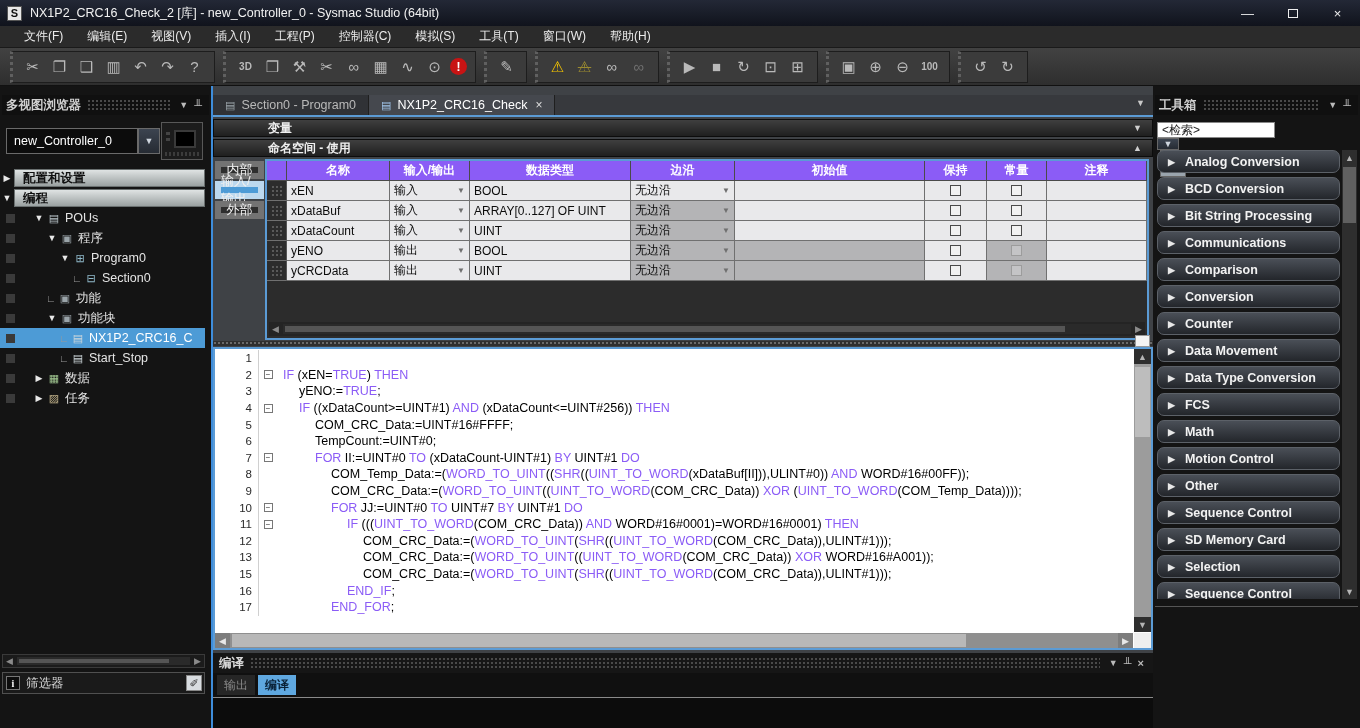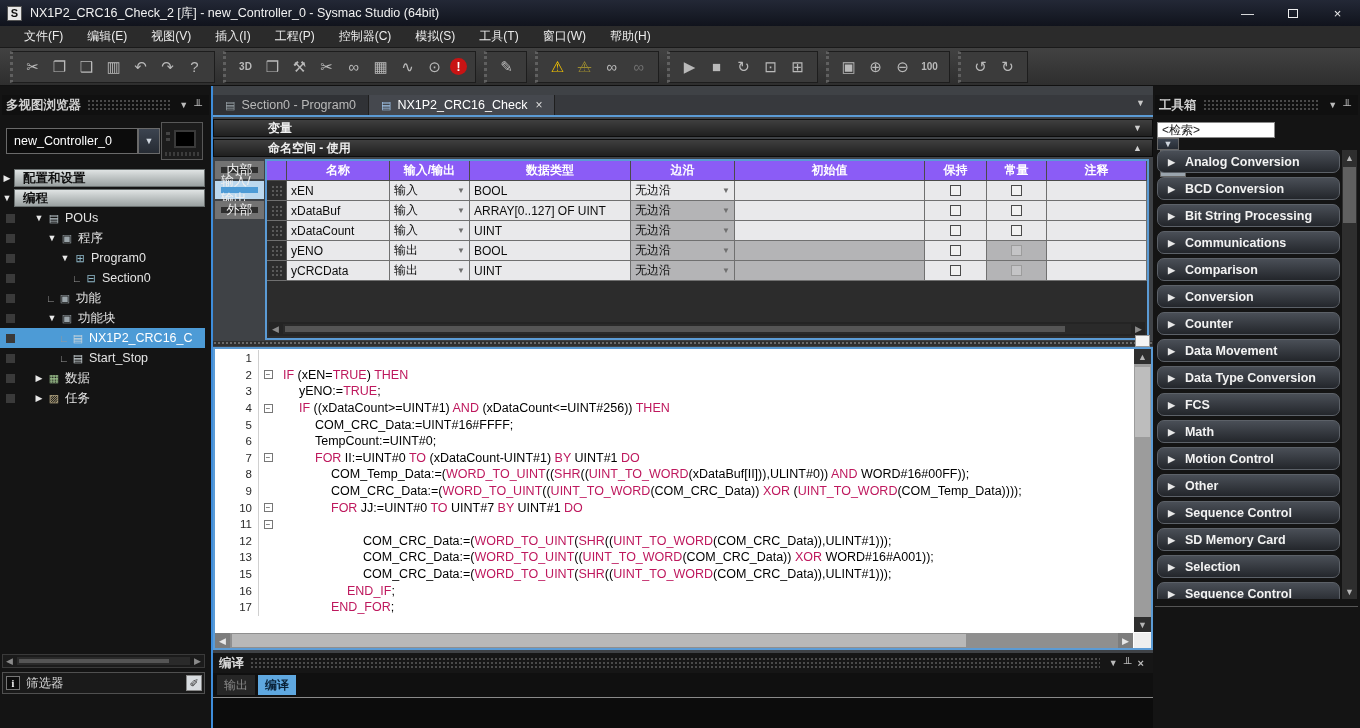--- a/index.html
+++ b/index.html
@@ -117,21 +117,21 @@
 
   
   #codepanel { position:absolute; left:0; top:261px; width:940px; height:303px; border:2px solid #5b9bd5; background:#fff; }
   #code-lines { position:absolute; left:0; top:1px; right:18px; bottom:16px; overflow:hidden; }
   .code-line { position:relative; height:16.6px; display:flex; align-items:center; font-size:12.5px; white-space:pre; }
   .ln { width:44px; text-align:right; padding-right:6px; color:#2a2a2a; font-size:11.5px; flex:0 0 auto;
     border-right:1px solid #d0d0d0; align-self:stretch; display:flex; align-items:center; justify-content:flex-end; }
   .fold { width:18px; flex:0 0 auto; display:flex; align-items:center; justify-content:center; }
   .foldbox { width:9px; height:9px; border:1px solid #777; font-size:8px; line-height:7px; text-align:center; color:#333; background:#fff; }
   .codetext { color:#000; }
-  .kw { color:#be185d; }
+  .kw { color:#8b5cf6; }
   #code-vscroll { position:absolute; right:0; top:0; width:17px; bottom:16px; background:#9c9c9c; }
   .vs-arrow { position:absolute; left:0; width:100%; height:15px; background:#2e2e2e; color:#b5b5b5; font-size:9px; display:flex; align-items:center; justify-content:center; }
   #code-vthumb { position:absolute; left:1px; right:1px; top:18px; height:70px; background:#bdbdbd; }
   #code-splitbox { position:absolute; right:1px; top:-14px; width:15px; height:12px; background:#f4f4f4; border:1px solid #999; }
   #code-hscroll { position:absolute; left:0; bottom:0; right:18px; height:15px; background:#8f8f8f; }
   .hs2-arrow { position:absolute; top:0; width:15px; height:100%; background:#7d7d7d; color:#e8e8e8; font-size:9px; display:flex; align-items:center; justify-content:center; }
   #code-hthumb { position:absolute; left:17px; top:1px; bottom:1px; width:80%; background:#b8b8b8; }
   #code-corner { position:absolute; right:0; bottom:0; width:17px; height:15px; background:#efefef; }
 
   
@@ -505,21 +505,21 @@
             <div class="code-line"><span class="ln">1</span><span class="fold"></span><span class="codetext" style="padding-left: 6px;"></span></div>
             <div class="code-line"><span class="ln">2</span><span class="fold"><span class="foldbox">−</span></span><span class="codetext" style="padding-left: 6px;"><span class="kw">IF</span><span> (xEN=</span><span class="kw">TRUE</span><span>) </span><span class="kw">THEN</span></span></div>
             <div class="code-line"><span class="ln">3</span><span class="fold"></span><span class="codetext" style="padding-left: 22px;"><span>yENO:=</span><span class="kw">TRUE</span><span>;</span></span></div>
             <div class="code-line"><span class="ln">4</span><span class="fold"><span class="foldbox">−</span></span><span class="codetext" style="padding-left: 22px;"><span class="kw">IF</span><span> ((xDataCount&gt;=UINT#1) </span><span class="kw">AND</span><span> (xDataCount&lt;=UINT#256)) </span><span class="kw">THEN</span></span></div>
             <div class="code-line"><span class="ln">5</span><span class="fold"></span><span class="codetext" style="padding-left: 38px;"><span>COM_CRC_Data:=UINT#16#FFFF;</span></span></div>
             <div class="code-line"><span class="ln">6</span><span class="fold"></span><span class="codetext" style="padding-left: 38px;"><span>TempCount:=UINT#0;</span></span></div>
             <div class="code-line"><span class="ln">7</span><span class="fold"><span class="foldbox">−</span></span><span class="codetext" style="padding-left: 38px;"><span class="kw">FOR</span><span> II:=UINT#0 </span><span class="kw">TO</span><span> (xDataCount-UINT#1) </span><span class="kw">BY</span><span> UINT#1 </span><span class="kw">DO</span></span></div>
             <div class="code-line"><span class="ln">8</span><span class="fold"></span><span class="codetext" style="padding-left: 54px;"><span>COM_Temp_Data:=(</span><span class="kw">WORD_TO_UINT</span><span>((</span><span class="kw">SHR</span><span>((</span><span class="kw">UINT_TO_WORD</span><span>(xDataBuf[II])),ULINT#0)) </span><span class="kw">AND</span><span> WORD#16#00FF));</span></span></div>
             <div class="code-line"><span class="ln">9</span><span class="fold"></span><span class="codetext" style="padding-left: 54px;"><span>COM_CRC_Data:=(</span><span class="kw">WORD_TO_UINT</span><span>((</span><span class="kw">UINT_TO_WORD</span><span>(COM_CRC_Data)) </span><span class="kw">XOR</span><span> (</span><span class="kw">UINT_TO_WORD</span><span>(COM_Temp_Data))));</span></span></div>
             <div class="code-line"><span class="ln">10</span><span class="fold"><span class="foldbox">−</span></span><span class="codetext" style="padding-left: 54px;"><span class="kw">FOR</span><span> JJ:=UINT#0 </span><span class="kw">TO</span><span> UINT#7 </span><span class="kw">BY</span><span> UINT#1 </span><span class="kw">DO</span></span></div>
-            <div class="code-line"><span class="ln">11</span><span class="fold"><span class="foldbox">−</span></span></div>
+            <div class="code-line"><span class="ln">11</span><span class="fold"><span class="foldbox">−</span></span><span class="codetext" style="padding-left: 70px;"><span class="kw">IF</span><span> (((</span><span class="kw">UINT_TO_WORD</span><span>(COM_CRC_Data)) </span><span class="kw">AND</span><span> WORD#16#0001)=WORD#16#0001) </span><span class="kw">THEN</span></span></div>
             <div class="code-line"><span class="ln">12</span><span class="fold"></span><span class="codetext" style="padding-left: 86px;"><span>COM_CRC_Data:=(</span><span class="kw">WORD_TO_UINT</span><span>(</span><span class="kw">SHR</span><span>((</span><span class="kw">UINT_TO_WORD</span><span>(COM_CRC_Data)),ULINT#1)));</span></span></div>
             <div class="code-line"><span class="ln">13</span><span class="fold"></span><span class="codetext" style="padding-left: 86px;"><span>COM_CRC_Data:=(</span><span class="kw">WORD_TO_UINT</span><span>((</span><span class="kw">UINT_TO_WORD</span><span>(COM_CRC_Data)) </span><span class="kw">XOR</span><span> WORD#16#A001));</span></span></div>
             <div class="code-line"><span class="ln">15</span><span class="fold"></span><span class="codetext" style="padding-left: 86px;"><span>COM_CRC_Data:=(</span><span class="kw">WORD_TO_UINT</span><span>(</span><span class="kw">SHR</span><span>((</span><span class="kw">UINT_TO_WORD</span><span>(COM_CRC_Data)),ULINT#1)));</span></span></div>
             <div class="code-line"><span class="ln">16</span><span class="fold"></span><span class="codetext" style="padding-left: 70px;"><span class="kw">END_IF</span><span>;</span></span></div>
             <div class="code-line"><span class="ln">17</span><span class="fold"></span><span class="codetext" style="padding-left: 54px;"><span class="kw">END_FOR</span><span>;</span></span></div>
           </div>
         <div id="code-vscroll">
           <div id="code-splitbox"></div>
           <span class="vs-arrow" style="top:0;">▲</span>
           <div id="code-vthumb"></div>

